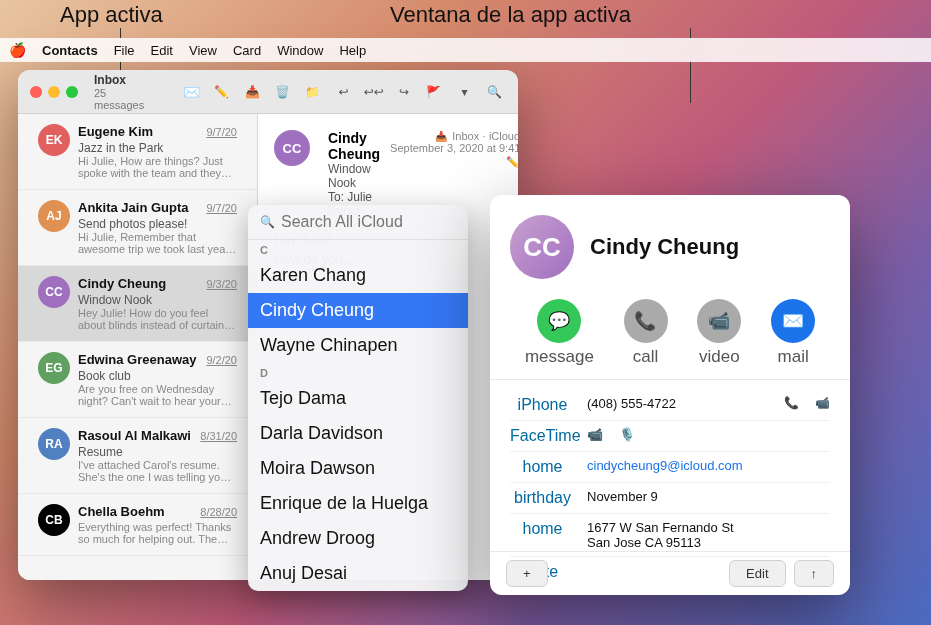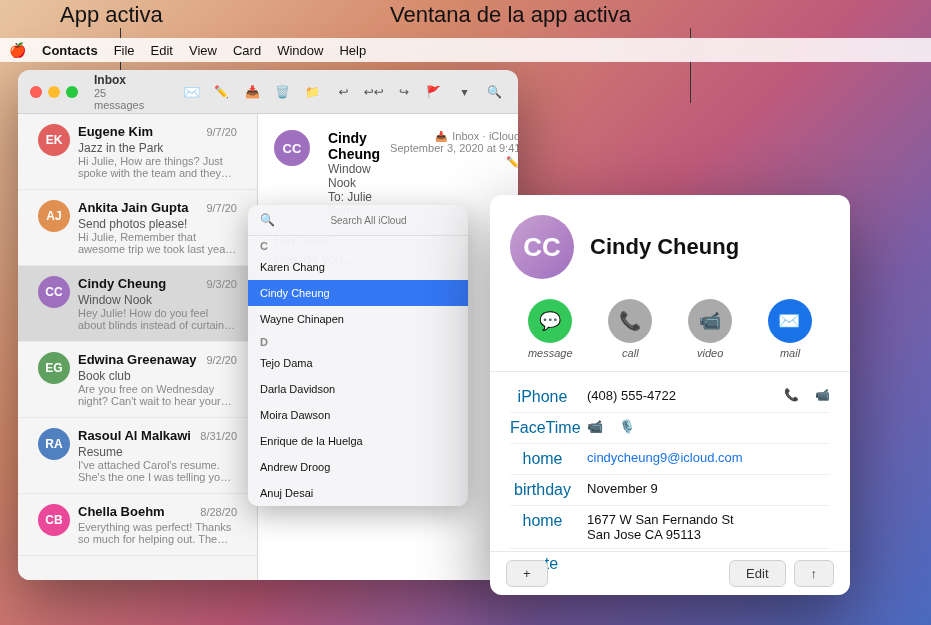--- a/index.html
+++ b/index.html
@@ -183,20 +183,21 @@
       overflow: hidden;
       display: -webkit-box;
       -webkit-line-clamp: 2;
       -webkit-box-orient: vertical;
     }
     .mail-item-date {
       font-size: 11px;
       color: #888;
       white-space: nowrap;
       margin-left: 4px;
+      text-decoration: underline;
     }
     .mail-content {
       flex: 1;
       background: white;
       padding: 16px;
       overflow-y: auto;
     }
     .mail-content-header {
       display: flex;
       align-items: flex-start;
@@ -225,37 +226,36 @@
     .contacts-search {
       padding: 8px 12px;
       border-bottom: 1px solid #e0e0e0;
       display: flex;
       align-items: center;
       gap: 6px;
     }
     .contacts-search input {
       border: none;
       background: transparent;
-      font-size: 10px;
+      font-size: 16px;
       outline: none;
       flex: 1;
       color: #888;
-      text-align: center;
     }
     .contacts-section-header {
       padding: 4px 12px 2px;
       font-size: 11px;
       font-weight: 700;
       color: #888;
       text-transform: uppercase;
       letter-spacing: 0.5px;
     }
     .contacts-item {
       padding: 7px 12px;
-      font-size: 11px;
+      font-size: 18px;
       color: #111;
       cursor: pointer;
     }
     .contacts-item.highlighted {
       background: #3578f6;
       color: white;
     }
 
     
     .contact-card {
@@ -312,23 +312,22 @@
       width: 44px;
       height: 44px;
       border-radius: 50%;
       display: flex;
       align-items: center;
       justify-content: center;
       font-size: 18px;
       color: white;
     }
     .contact-action-label {
-      font-size: 11px;
+      font-size: 17px;
       color: #555;
-      font-style: italic;
     }
     .contact-details {
       padding: 10px 20px;
       overflow-y: auto;
       max-height: 200px;
     }
     .contact-detail-row {
       display: flex;
       align-items: flex-start;
       padding: 6px 0;
@@ -485,21 +484,21 @@
               <span class="mail-item-date">8/31/20</span>
             </div>
             <div class="mail-item-subject">Resume</div>
             <div class="mail-item-preview">I've attached Carol's resume. She's the one I was telling you about. She...</div>
           </div>
         </div>
       </div>
 
       <div class="mail-item">
         <div class="mail-item-row">
-          <div class="mail-item-avatar" style="background:#ec4899;">CB</div>
+          <div class="mail-item-avatar" style="background:#000000;">CB</div>
           <div class="mail-item-content">
             <div class="mail-item-header">
               <span class="mail-item-name">Chella Boehm</span>
               <span class="mail-item-date">8/28/20</span>
             </div>
             <div class="mail-item-preview">Everything was perfect! Thanks so much for helping out. The day was a...</div>
           </div>
         </div>
       </div>
     </div>

